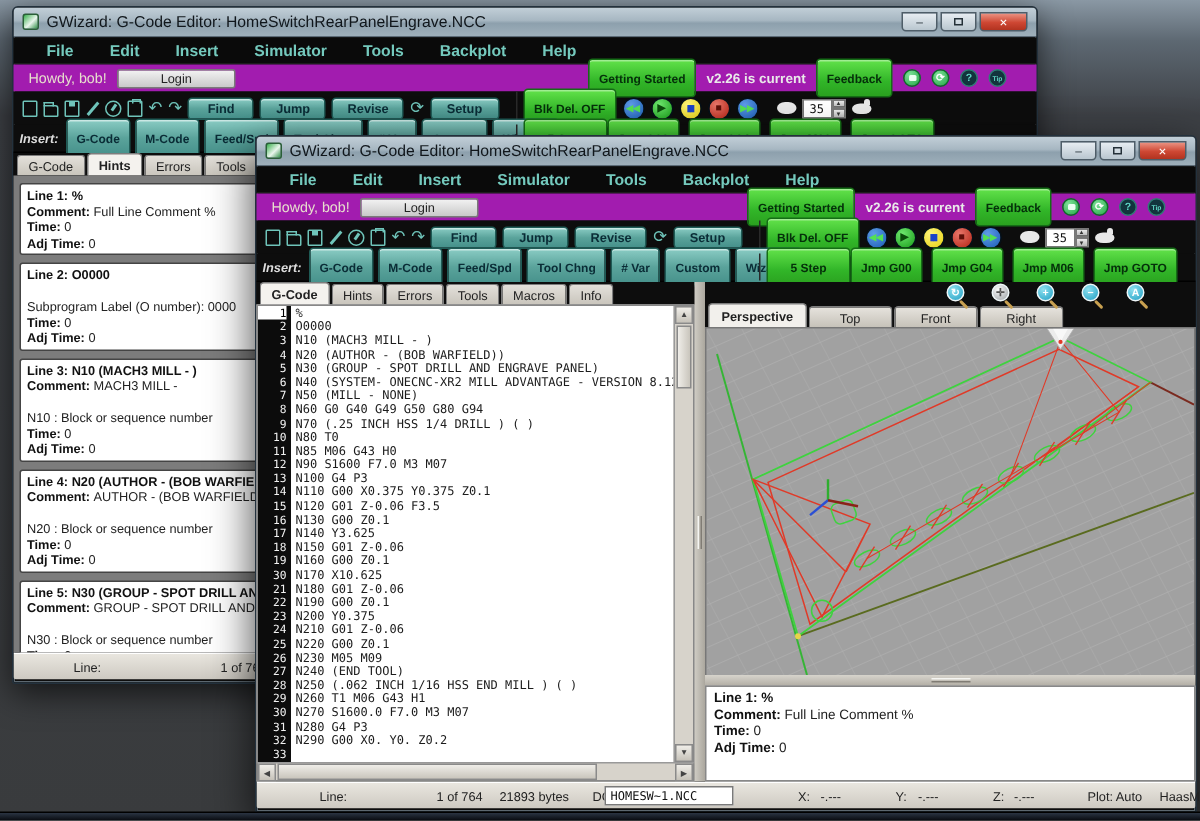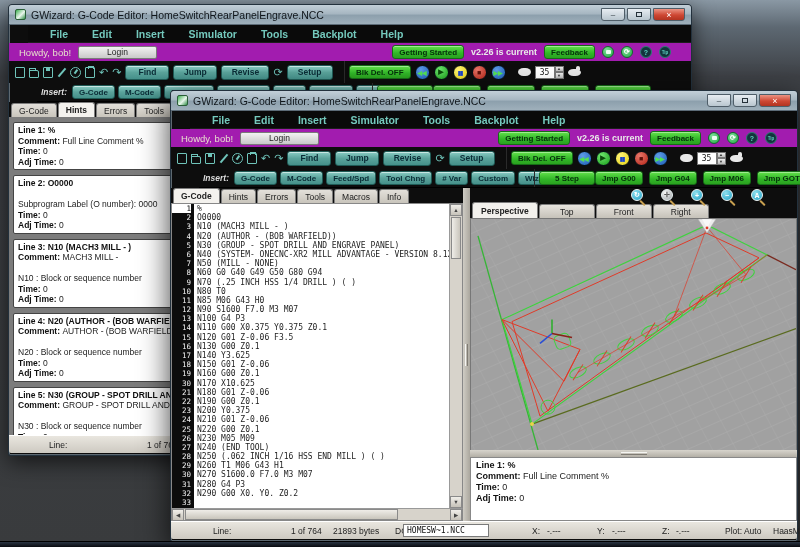--- a/index.html
+++ b/index.html
@@ -14,21 +14,21 @@
             border-radius:3px 3px 0 0;border-bottom:1px solid #5c6b77;}
   .app-icon{width:11px;height:11px;border-radius:2px;background:linear-gradient(135deg,#3bb14f,#e9f5ec 55%,#2f8f46);
             border:1px solid #2a5e38;flex:none;}
   .title-text{font-size:10.5px;color:#10161b;white-space:nowrap;overflow:hidden;flex:1;}
   .win-controls{display:flex;gap:2px;margin-left:auto;flex:none;}
   .wc{height:13px;border-radius:0 0 3px 3px;border:1px solid #4e5d68;display:flex;align-items:center;justify-content:center;
       font-size:8px;color:#243038;background:linear-gradient(180deg,#e7edf2,#b9c6cf);width:24px;}
   .wc.close{width:32px;background:linear-gradient(180deg,#eb9383,#ce4733 55%,#b23320);color:#fff;font-size:9px;}
   .wc .maxbox{width:6px;height:5px;border:1px solid #243038;display:block;}
   
-  .menubar{height:18px;background:#0a0a0a;display:flex;align-items:center;padding-left:10px;border-bottom:1px solid #1d1d1d;margin-left:19px;}
+  .menubar{height:18px;background:#0a0a0a;display:flex;align-items:center;padding-left:10px;border-bottom:1px solid #1d1d1d;}
   .menu-item{color:#74c9bd;font-weight:bold;font-size:10.5px;padding:0 12px;white-space:nowrap;}
   
   .howdy-row{height:18px;background:#a21caf;display:flex;align-items:center;padding:0 10px;gap:7px;}
   .greeting{color:#e7dfcd;font-size:9.5px;white-space:nowrap;}
   .login-btn{height:13px;padding:0 28px;background:linear-gradient(180deg,#f2f2f2,#c9c9c9);border:1px solid #7a7a7a;
              border-radius:2px;font-size:8.5px;color:#222;display:flex;align-items:center;}
   .howdy-right{margin-left:auto;display:flex;align-items:center;gap:7px;padding-right:10px;}
   .version-text{color:#e9e9e9;font-size:9px;font-weight:bold;white-space:nowrap;}
   .help-circ{width:12px;height:12px;border-radius:50%;display:flex;align-items:center;justify-content:center;
              font-size:7px;font-weight:bold;flex:none;}
@@ -49,38 +49,38 @@
   .shape.tool::after{content:"";position:absolute;left:4px;top:0;width:2px;height:11px;background:#6fc4ba;transform:rotate(40deg);}
   .shape.gauge{border-radius:50%;width:11px;}
   .shape.gauge::after{content:"";position:absolute;left:4px;top:1px;width:1.5px;height:5px;background:#6fc4ba;transform:rotate(35deg);}
   .shape.clip::before{content:"";position:absolute;left:2px;top:-2px;width:4px;height:2px;border:1px solid #6fc4ba;border-bottom:none;}
   .btn{height:15px;display:inline-flex;align-items:center;justify-content:center;border-radius:3px;
        font-weight:bold;font-size:8.5px;white-space:nowrap;padding:0 8px;flex:none;}
   .teal{background:linear-gradient(180deg,#8accc4 0%,#5aa39b 50%,#45908a 100%);border:1px solid #1f5b56;
         color:#0a2c36;box-shadow:inset 0 1px 0 rgba(255,255,255,.55);}
   .green{background:linear-gradient(180deg,#62e24a 0%,#31b528 60%,#2aa11f 100%);border:1px solid #156d16;
          color:#05300a;box-shadow:inset 0 1px 0 rgba(255,255,255,.4);}
-  .sm{height:14px;font-size:8px;padding:0 6px;}
+  .sm{height:14px;font-size:8px;padding:12px 6px;}
   
   .pcirc{width:15px;height:15px;border-radius:50%;display:flex;align-items:center;justify-content:center;
          font-size:6px;font-weight:bold;flex:none;border:1px solid #061018;}
   .pc-blue{background:radial-gradient(circle at 35% 30%,#5f9ce8,#1b5cb4);color:#53e053;}
   .pc-green{background:radial-gradient(circle at 35% 30%,#6fe76f,#189c18);color:#0a4a0a;font-size:7px;}
   .pc-yellow{background:radial-gradient(circle at 35% 30%,#fff47a,#e3cf10);color:#1a42c8;font-size:6px;letter-spacing:-1px;}
   .pc-red{background:radial-gradient(circle at 35% 30%,#e8766a,#b42314);color:#5e0f08;font-size:7px;}
   .blob{width:13px;height:8px;border-radius:50%/60%;background:#e8e8e8;flex:none;}
   .blob.hare{height:7px;position:relative;}
   .blob.hare::after{content:"";position:absolute;right:1px;top:-3px;width:4px;height:4px;border-radius:50% 50% 0 0;background:#e8e8e8;}
   .spinner{display:flex;align-items:center;flex:none;}
   .spin-box{width:20px;height:13px;background:#fff;border:1px solid #777;font-size:8px;display:flex;align-items:center;justify-content:center;color:#111;font-family:"DejaVu Sans Mono",monospace;}
   .spin-arrows{display:flex;flex-direction:column;}
   .spin-btn{width:9px;height:6.5px;font-size:4px;display:flex;align-items:center;justify-content:center;
             background:linear-gradient(#eee,#bbb);border:1px solid #777;color:#333;}
   
-  .insert-row{height:19px;background:#0d0d0d;display:flex;align-items:center;border-bottom:1px solid #000;margin-left:28px;}
+  .insert-row{height:19px;background:#0d0d0d;display:flex;align-items:center;border-bottom:1px solid #000;}
   .ins-left{width:335px;flex:none;display:flex;align-items:center;gap:3px;padding:0 4px;}
   .ins-right{flex:1;display:flex;align-items:center;gap:0;padding:0 4px;border-left:1px solid #2a2a2a;height:100%;}
   .insert-label{color:#ddd;font-size:8.5px;font-style:italic;font-weight:bold;margin-right:2px;white-space:nowrap;}
   
   .tabstrip{height:15px;background:#0d0d0d;display:flex;align-items:flex-end;padding-left:2px;gap:1px;}
   .tab{height:14px;padding:0 7px;background:linear-gradient(#e3e0da,#c9c5bc);border:1px solid #7d7d7d;border-bottom:none;
        border-radius:3px 3px 0 0;font-size:8.5px;color:#222;display:flex;align-items:center;white-space:nowrap;}
   .tab.active{background:#f4f2ee;font-weight:bold;height:15px;}
   
   .content-back{display:flex;height:333px;background:#0d0d0d;}

